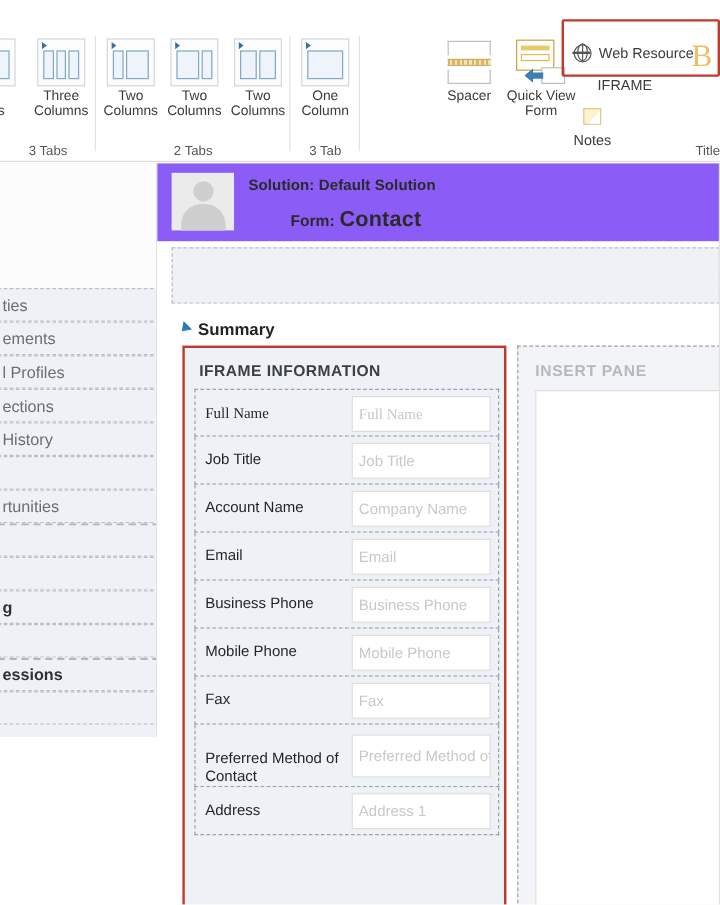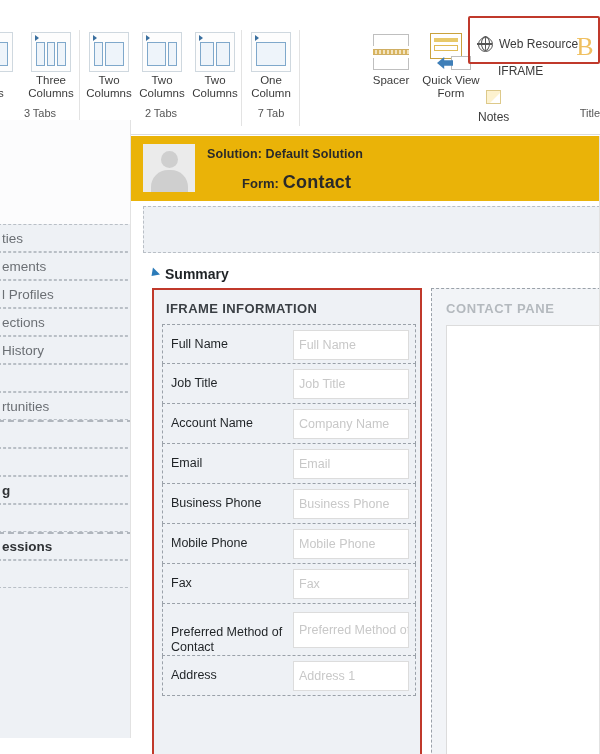--- a/index.html
+++ b/index.html
@@ -28,21 +28,21 @@
     border:1px solid #d4d4d4; border-bottom:1px solid #fbfbfb;
     border-radius:2px 2px 0 0; z-index:3; font-weight:400;
   }
   .tab.blank { left:117px; width:48px; background:#fff; border:1px solid #d9d9d9; border-bottom:none; border-radius:2px 2px 0 0;}
 
   .ribbonbody { position:absolute; left:0; top:24px; width:600px; height:111px; background:#ffffff; }
   .ribbonbody .baseline { position:absolute; left:0; top:110px; width:600px; height:1px; background:#dcdcdc; }
 
   .grp { position:absolute; top:0; height:110px; }
   .grp .glabel {
-    position:absolute; bottom:15px; width:100%; text-align:center;
+    position:absolute; bottom:2px; width:100%; text-align:center;
     font-size:11px; color:#555; white-space:nowrap;
   }
   .grp .sep { position:absolute; right:0; top:6px; width:1px; height:96px; background:#e3e3e3; }
 
   .cmd { position:absolute; top:8px; width:58px; text-align:center; }
   .cmd .cicon { margin:0 auto 2px; }
   .cmd .clabel { font-size:11.5px; color:#3b3b3b; line-height:13px; }
 
   
   .colicon { width:40px; height:40px; border:1px solid #cfd8df; background:#fdfdfd; position:relative; margin:0 auto; }
@@ -85,39 +85,39 @@
   .notesicon:after{content:"";position:absolute;right:0;bottom:0;border-width:5px;border-style:solid;border-color:transparent #fff #fff transparent;}
   .iframe-lbl { position:absolute; font-size:12px; color:#3b3b3b; }
 
   .bingicon{ width:26px;height:30px;position:absolute; }
   .bingicon .b{font-family:"Liberation Serif",serif;font-size:26px;color:#f0c060;line-height:30px;}
 
   
   .annot { position:absolute; border:2.5px solid #c0392b; border-radius:2px; pointer-events:none; }
 
   
-  .leftnav { position:absolute; left:0; top:120px; width:131px; height:618px; background:#eef1f5; overflow:hidden; }
+  .leftnav { position:absolute; left:0; top:136px; width:131px; height:478px; background:#eef1f5; overflow:hidden; }
   .leftnav .topblank { position:absolute; left:0; top:0; width:131px; height:140px; background:#fcfcfd; border-right:1px solid #e0e0e0;}
   .navlist { position:absolute; left:0; top:0; width:131px; }
   .navitem {
     position:absolute; left:-2px; width:135px; height:28px;
     border:1px dashed #b9bfc6; border-left:none;
     background:#eef1f5;
     display:flex; align-items:center;
   }
   .navitem span { padding-left:4px; font-size:13.5px; color:#6b6f74; white-space:nowrap; }
   .navitem.bold span { color:#2f3235; font-weight:bold; }
   .navitem.tabgap { border-top:2px dashed #b0b6bd; }
   .leftnav .navfill { position:absolute; left:0; top:606px; width:131px; height:160px; background:#eef1f5; border-right:1px dashed #b9bfc6;}
   .leftnav .railright { position:absolute; left:130px; top:0; width:1px; height:618px; background:#e2e2e2; }
 
   
   .canvas { position:absolute; left:131px; top:136px; width:469px; height:618px; background:#ffffff; overflow:hidden; }
 
-  .formhead { position:absolute; left:0; top:0; width:469px; height:65px; background:#eab308; }
+  .formhead { position:absolute; left:0; top:0; width:469px; height:65px; background:#8b5cf6; }
   .avatar { position:absolute; left:12px; top:8px; width:52px; height:48px; background:#ebebeb; overflow:hidden; }
   .avatar .head { position:absolute; left:18px; top:7px; width:17px; height:17px; border-radius:50%; background:#cfcfcf; }
   .avatar .body { position:absolute; left:8px; top:26px; width:37px; height:24px; border-radius:17px 17px 0 0; background:#cfcfcf; }
   .solline { position:absolute; left:76px; top:11px; font-size:12.5px; font-weight:bold; color:#2a2a2a; letter-spacing:.1px;}
   .formline { position:absolute; left:76px; top:36px; font-size:13px; font-weight:bold; color:#2a2a2a;padding-left:35px; }
   .formline b.big { font-size:18px; font-weight:bold; margin-left:4px; letter-spacing:.2px;}
 
   .headerband { position:absolute; left:12px; top:70px; width:457px; height:47px;
      border:1px dashed #b9bfc6; background:#eef1f5; }
 
@@ -125,21 +125,21 @@
   .summaryrow .tri { display:inline-block; width:0;height:0; margin-right:6px; vertical-align:2px;
      border-left:5px solid transparent; border-right:5px solid transparent; border-top:7px solid #2b7bb9; transform:rotate(45deg); }
 
   .sectionwrap { position:absolute; left:21px; top:152px; width:270px; height:555px;
      border:2px solid #c0392b; background:#eef1f5; }
   .sectionwrap .sechdr { position:absolute; left:12px; top:11px; font-size:13px; font-weight:bold;
      color:#3a3f44; letter-spacing:.4px; }
 
   .fields { position:absolute; left:8px; top:34px; width:254px; }
   .fieldrow { position:relative; height:40px; border:1px dashed #9aa1a9; border-top:none; background:#eef1f5; display:flex; align-items:center; }
-  .fieldrow:first-child { border-top:1px dashed #9aa1a9; }
+  .fieldrow:first-child { border-top:1px dashed #9aa1a9;font-family:Liberation Serif, serif; }
   .fieldrow.tall { height:52px;align-items:flex-end; }
   .fieldlabel { width:124px; padding-left:8px; font-size:12.5px; color:#1f2326; line-height:15px; }
   .fieldinput { position:absolute; left:130px; top:5px; width:116px; height:30px;
      border:1px solid #dcdcdc; background:#fff; color:#c8c8c8; font-size:12.5px;
      padding:0 5px; line-height:28px; overflow:hidden; white-space:nowrap; }
   .fieldrow.tall .fieldinput { top:8px; height:36px; line-height:34px; }
 
   .socialpane { position:absolute; left:300px; top:152px; width:190px; height:560px;
      border:1px dashed #9aa1a9; background:#f2f4f7; }
   .socialpane .sechdr { position:absolute; left:14px; top:12px; font-size:13px; font-weight:bold; color:#b4b9be; letter-spacing:.6px; }
@@ -249,21 +249,21 @@
                 <div class="cols">
                   <span></span>
                 </div>
               </div>
           </div>
           <div class="clabel">
             <div>One</div>
             <div>Column</div>
           </div>
         </div>
-        <div class="glabel">7 Tab</div>
+        <div class="glabel">3 Tab</div>
         <div class="sep"></div>
       </div>
 
       <div class="grp" style="left:300px; width:300px;">
 
 
         <div class="cmd" style="left:62px;">
           <div class="cicon">
             <div class="spacericon">
                 <div class="bar t"></div>
@@ -429,20 +429,20 @@
           <div class="fieldinput">Preferred Method of C</div>
         </div>
         <div class="fieldrow">
           <div class="fieldlabel">Address</div>
           <div class="fieldinput">Address 1</div>
         </div>
       </div>
     </div>
 
     <div class="socialpane">
-      <div class="sechdr">CONTACT PANE</div>
+      <div class="sechdr">INSERT PANE</div>
       <div class="panebox"></div>
     </div>
 
     <div class="canvasedge"></div>
   </div>
 
 </div>
 
 </body></html>

